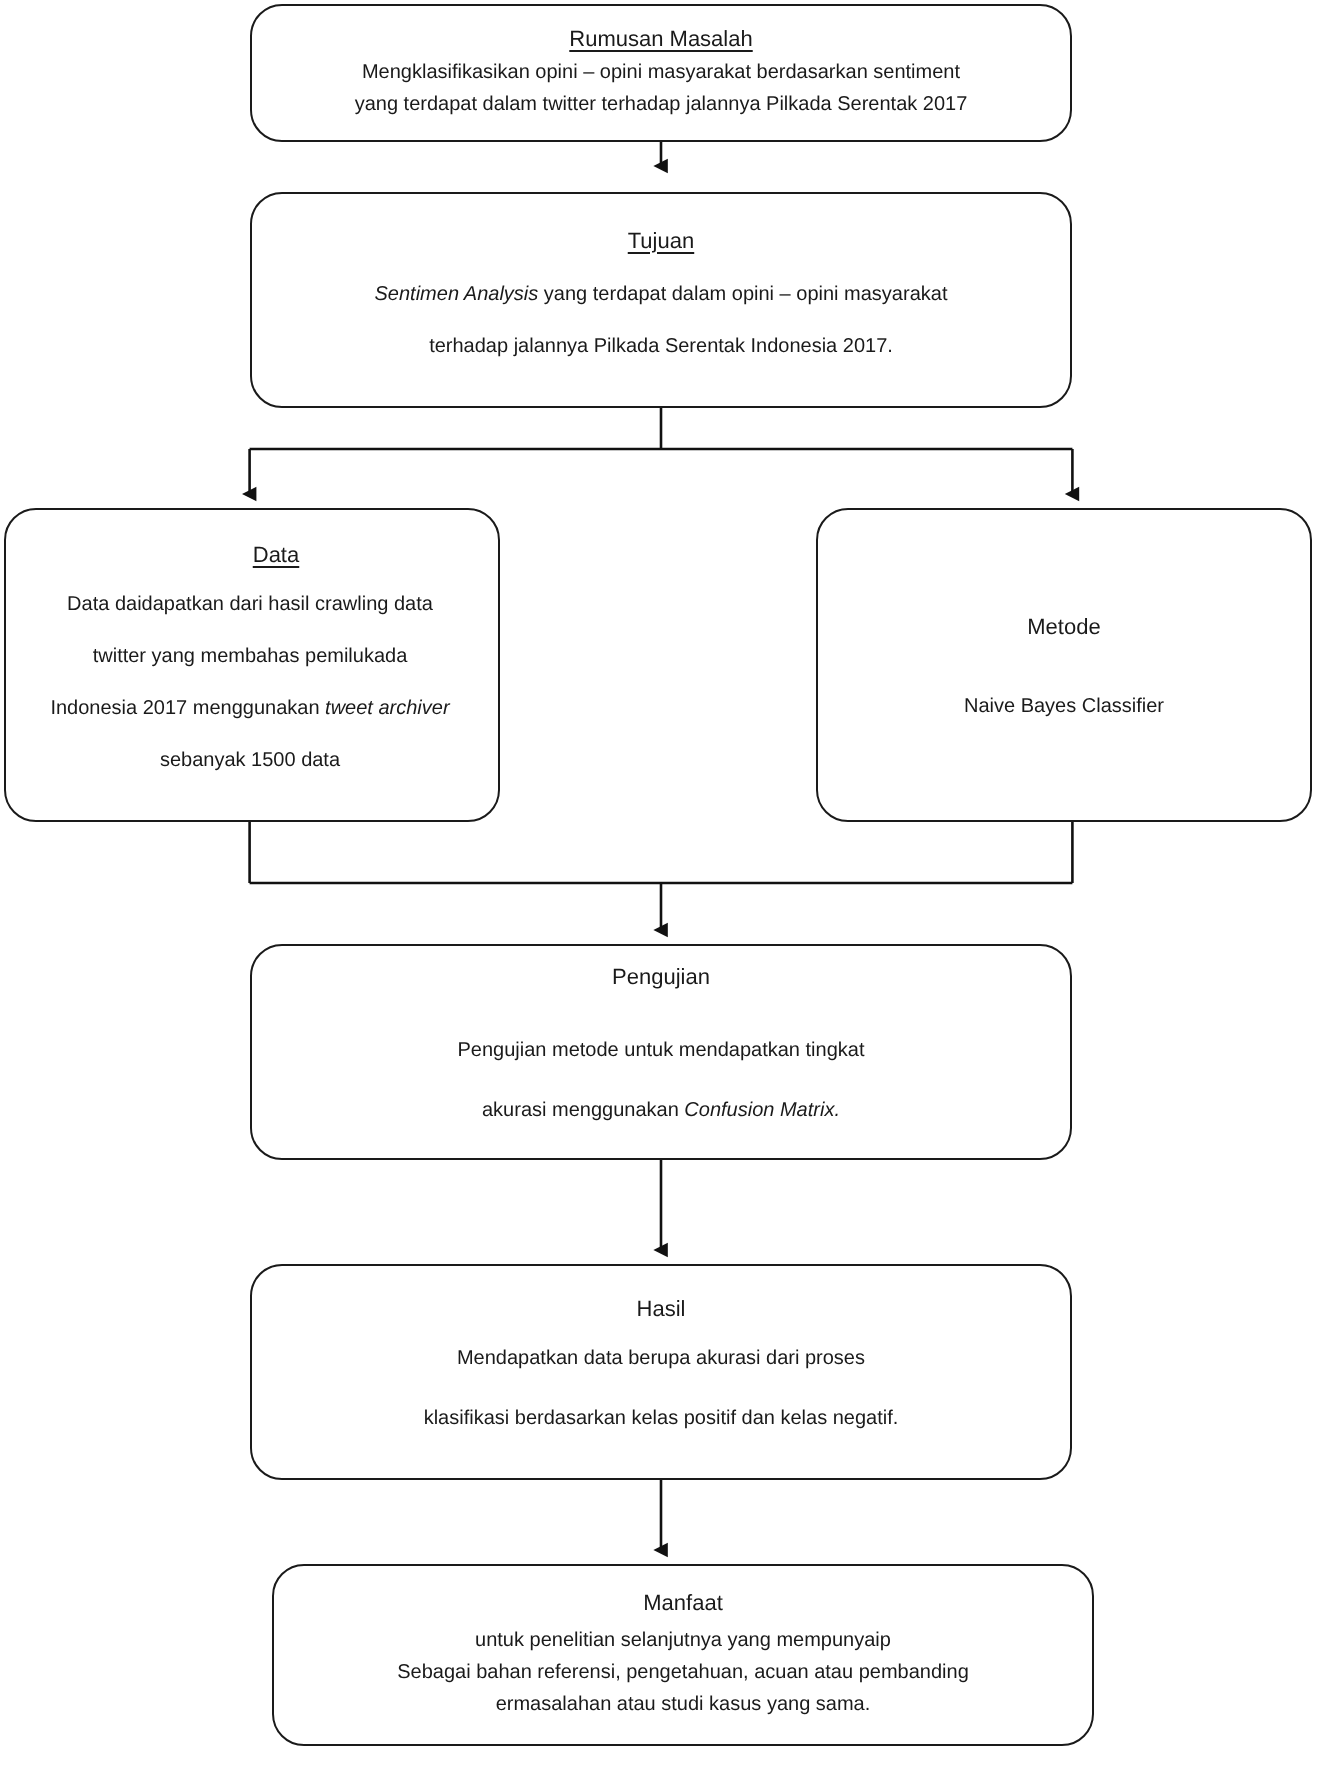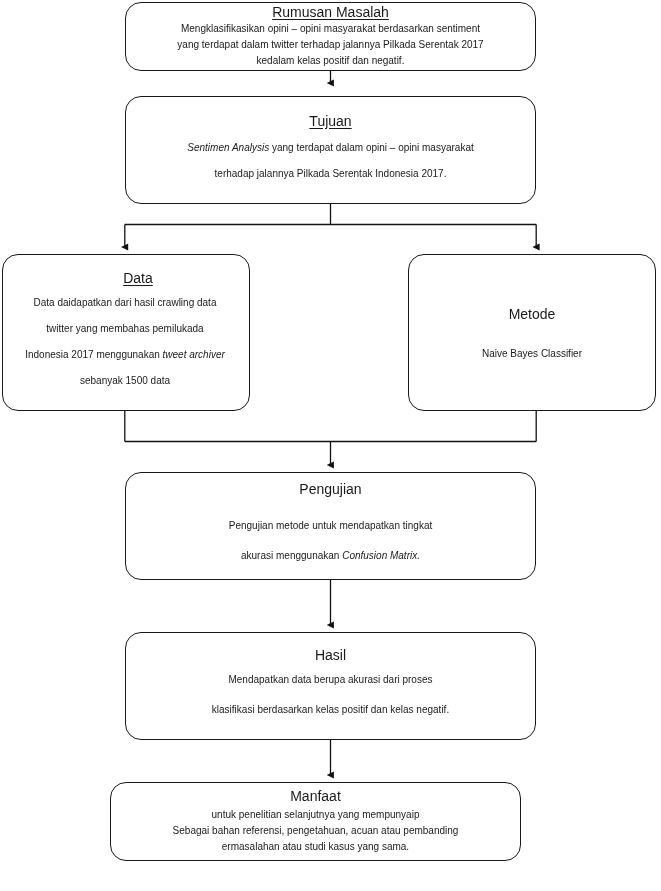--- a/index.html
+++ b/index.html
@@ -34,21 +34,21 @@
     border: 1.4px solid #1a1a1a;
     border-radius: 16px;
     background: #ffffff;
     display: flex;
     flex-direction: column;
     align-items: center;
     justify-content: center;
     text-align: center;
   }
   .node .heading {
-    font-size: 14px;
+    font-size: 11px;
     line-height: 15px;
     color: #1a1a1a;
     white-space: nowrap;
   }
   .node .heading.underline {
     text-decoration: underline;
     text-underline-offset: 2px;
   }
   .node .body {
     font-size: 10px;
@@ -69,21 +69,21 @@
   #node-tujuan    { left: 125px; top: 96px;  width: 411px; height: 108px; }
   #node-tujuan .heading { margin-bottom: 6px; }
   #node-data      { left: 2px;   top: 254px; width: 248px; height: 157px; }
   #node-data .heading { margin-bottom: 4px; padding-left: 24px; }
   #node-metode    { left: 408px; top: 254px; width: 248px; height: 157px; }
   #node-metode .heading { margin-bottom: 26px; }
   #node-pengujian { left: 125px; top: 472px; width: 411px; height: 108px; }
   #node-pengujian .heading { margin-bottom: 14px; }
   #node-hasil     { left: 125px; top: 632px; width: 411px; height: 108px; }
   #node-hasil .heading { margin-bottom: 2px; }
-  #node-manfaat   { left: 110px; top: 782px; width: 411px; height: 79px; }
+  #node-manfaat   { left: 136px; top: 782px; width: 411px; height: 91px; }
   #node-manfaat .heading { margin-bottom: 3px; }
 
   
   #node-data .body { width: 268px; margin-left: -2px; }
 </style>
 </head>
 <body>
 
 <div id="canvas">
 
@@ -111,21 +111,20 @@
 
       <line x1="330.5" y1="740" x2="330.5" y2="775" marker-end="url(#arrow)"></line>
     </g>
   </svg>
 
   <div class="node tight" id="node-rumusan">
     <div class="heading underline">Rumusan Masalah</div>
     <div class="body">
       <span class="ln">Mengklasifikasikan opini – opini masyarakat berdasarkan sentiment</span>
       <span class="ln">yang terdapat dalam twitter terhadap jalannya Pilkada Serentak 2017</span>
-      <span class="ln">kedalam kelas positif dan negatif.</span>
     </div>
   </div>
 
   <div class="node mid" id="node-tujuan">
     <div class="heading underline">Tujuan</div>
     <div class="body">
       <span class="ln"><em class="it">Sentimen Analysis</em><span> yang terdapat dalam opini – opini masyarakat</span></span>
       <span class="ln">terhadap jalannya Pilkada Serentak Indonesia 2017.</span>
     </div>
   </div>

